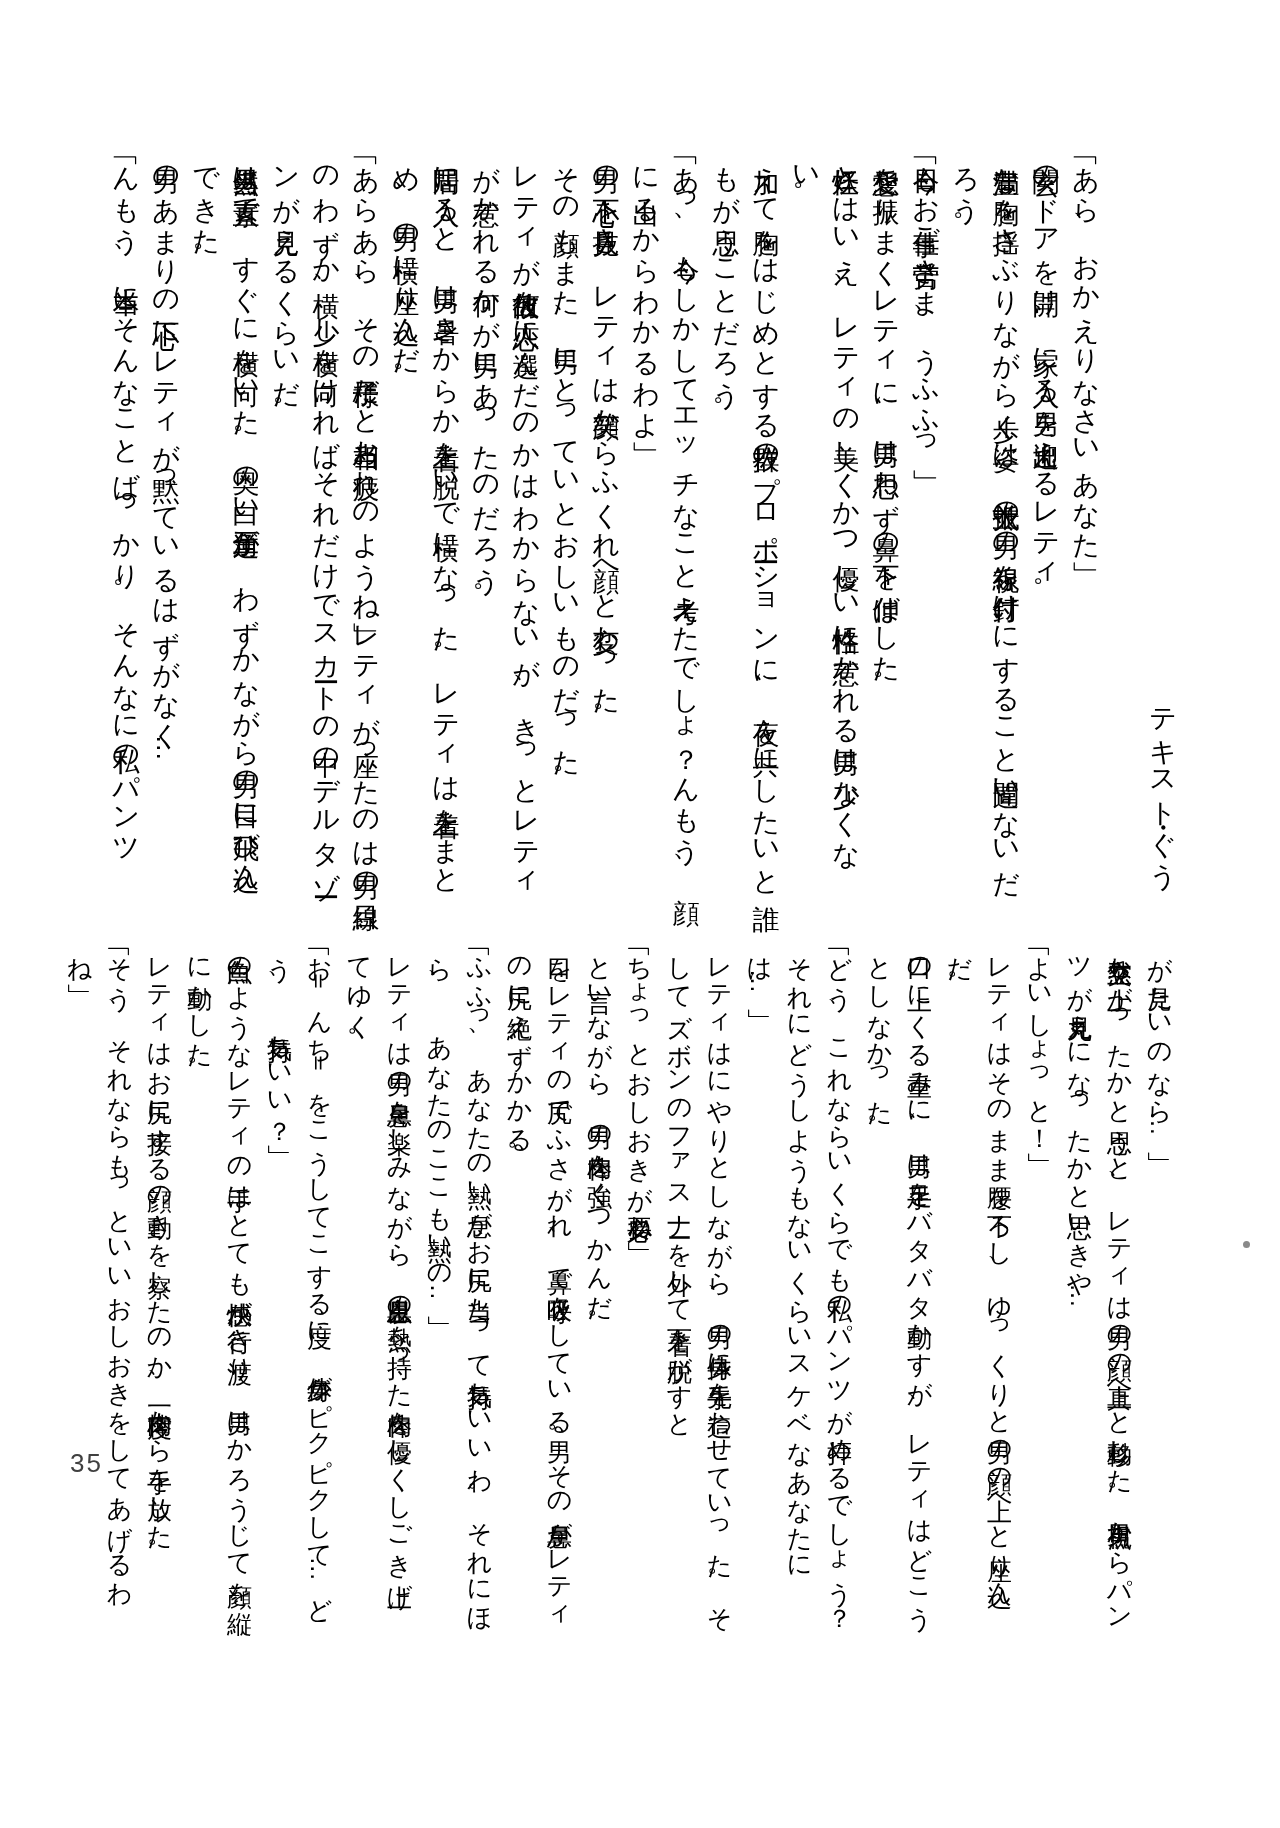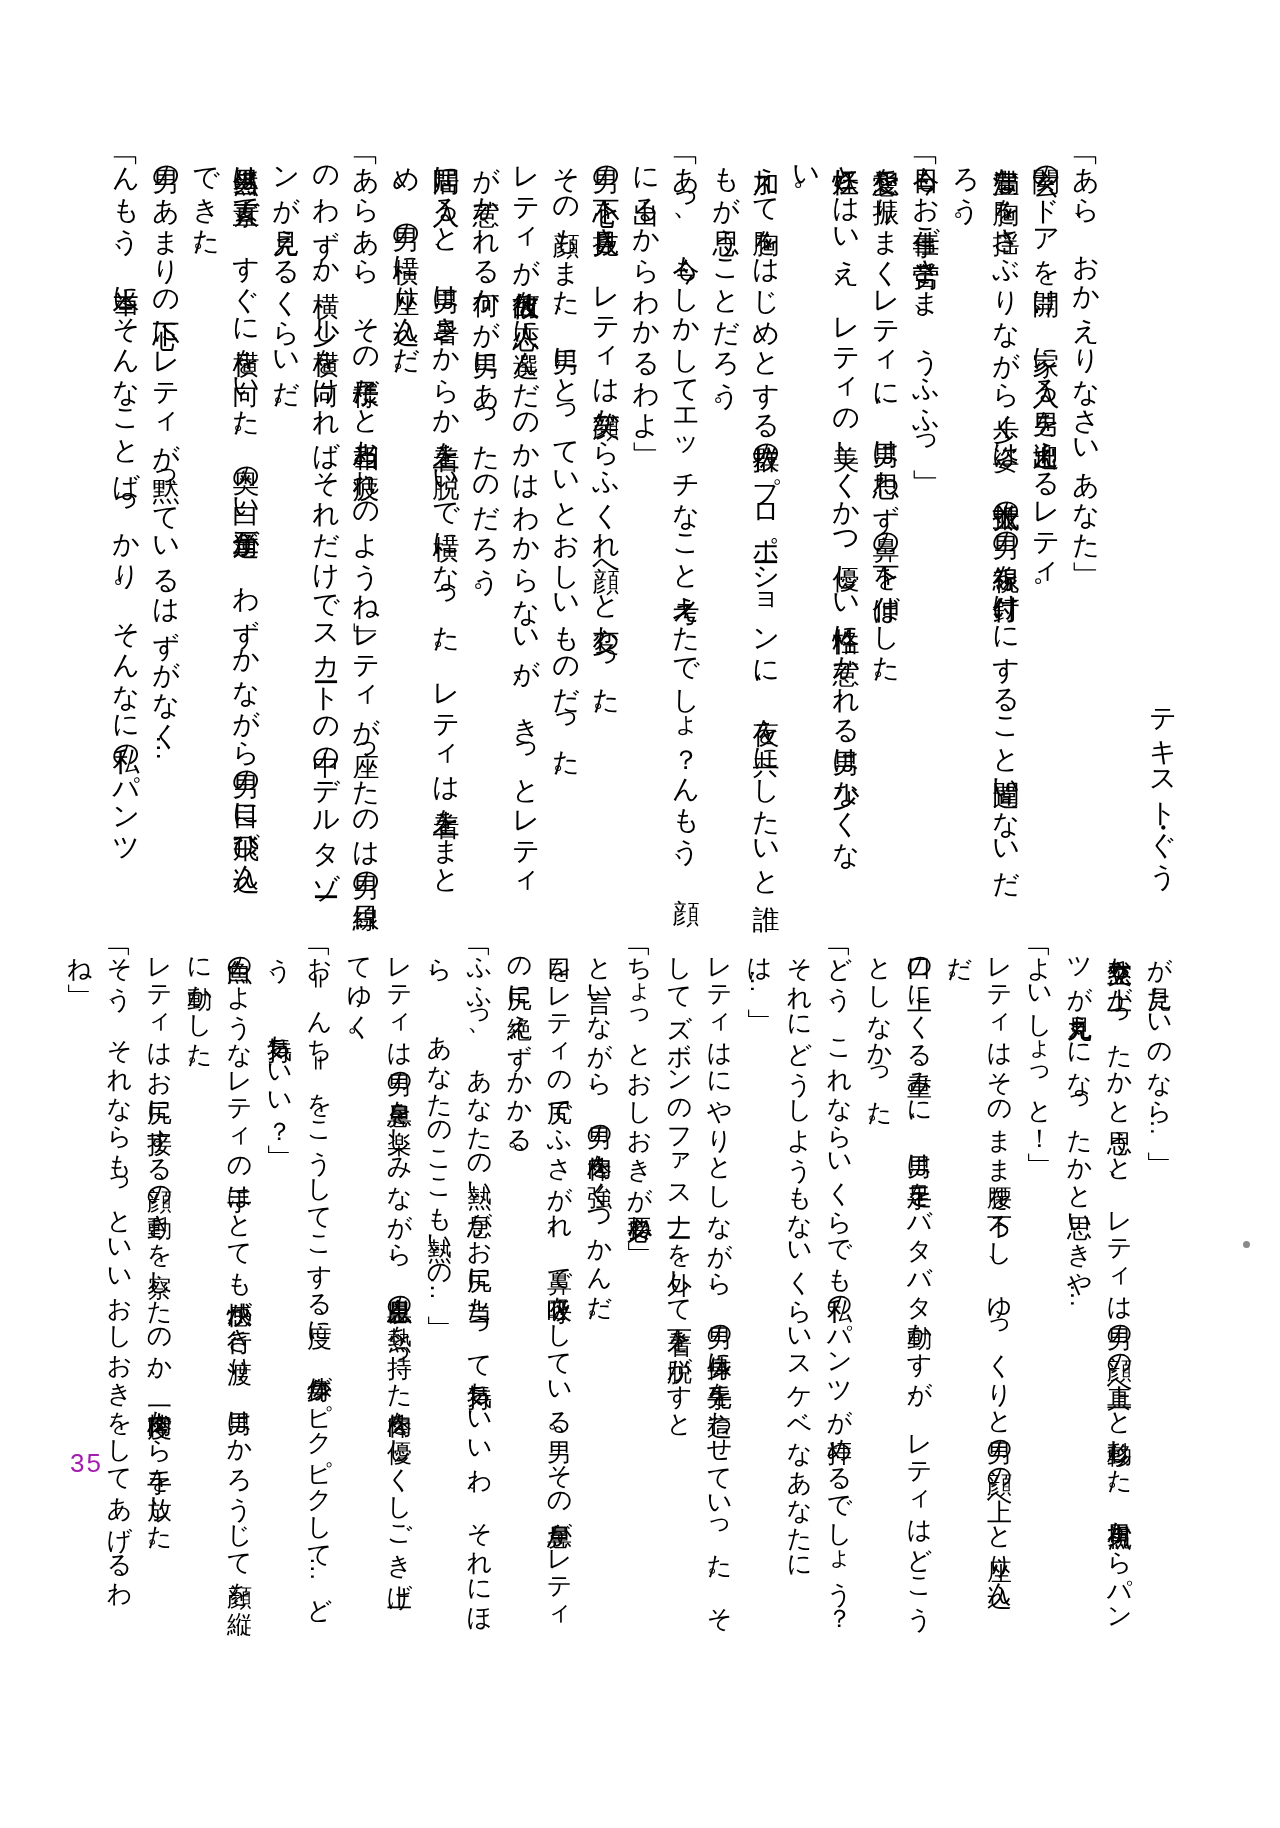--- a/index.html
+++ b/index.html
@@ -50,21 +50,21 @@
     height: 680px;
     font-size: 25px;
     line-height: 40px;
   }
   .page-number {
     position: absolute;
     left: 70px;
     top: 1448px;
     font-size: 26px;
     letter-spacing: 2px;
-    color: #a21caf;
+    color: #404040;
   }
   .speck {
     position: absolute;
     left: 1243px;
     top: 1241px;
     width: 7px;
     height: 7px;
     border-radius: 50%;
     background: #8a8a8a;
   }

